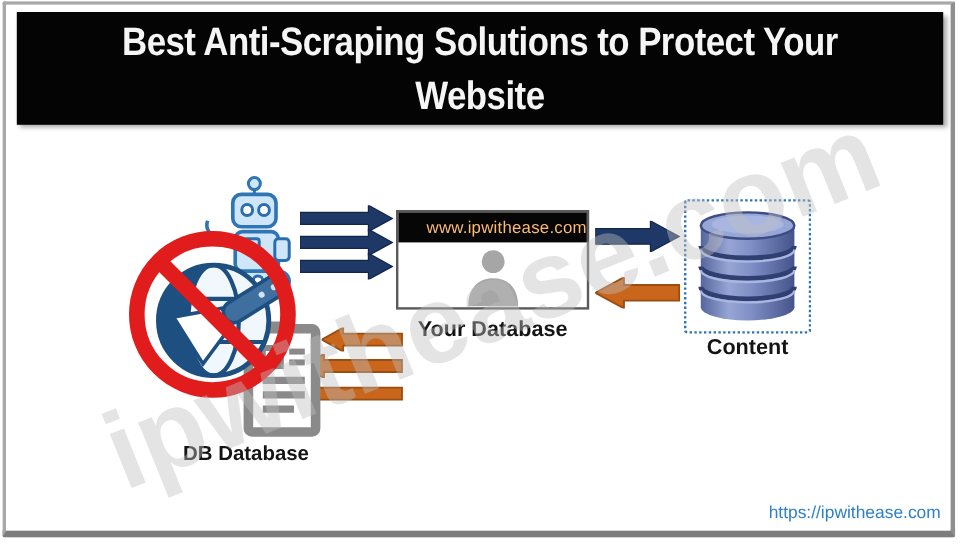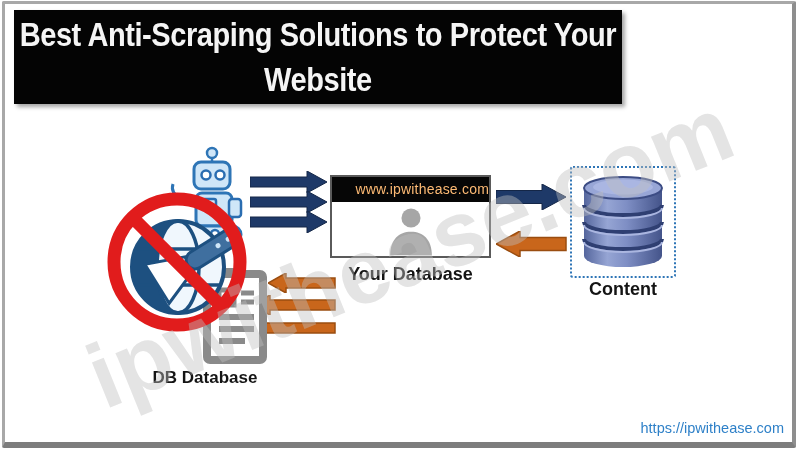--- a/index.html
+++ b/index.html
@@ -7,21 +7,21 @@
     position:relative;width:800px;height:454px;background:#ffffff;
     font-family:"Liberation Sans",sans-serif;overflow:hidden;
   }
   
   .frame{
     position:absolute;left:2px;top:1px;right:4px;bottom:6px;
     border:3px solid #a8a8a8;border-bottom:6px solid #7d7d7d;border-right:4px solid #8e8e8e;
     border-radius:2px;pointer-events:none;z-index:60;
   }
   .title-banner{
-    position:absolute;left:14px;top:10px;width:608px;height:94px;
+    position:absolute;left:14px;top:10px;width:772px;height:94px;
     background:#040404;color:#f5f5f5;z-index:10;
     box-shadow:3px 3px 4px rgba(0,0,0,0.35);
     display:flex;align-items:center;justify-content:center;
   }
   .title-inner{
     transform:scaleX(0.88);transform-origin:center;
     text-align:center;font-weight:bold;font-size:33px;line-height:45px;letter-spacing:-0.5px;
     white-space:nowrap;
   }
   .arrow-svg{position:absolute;z-index:12;}

